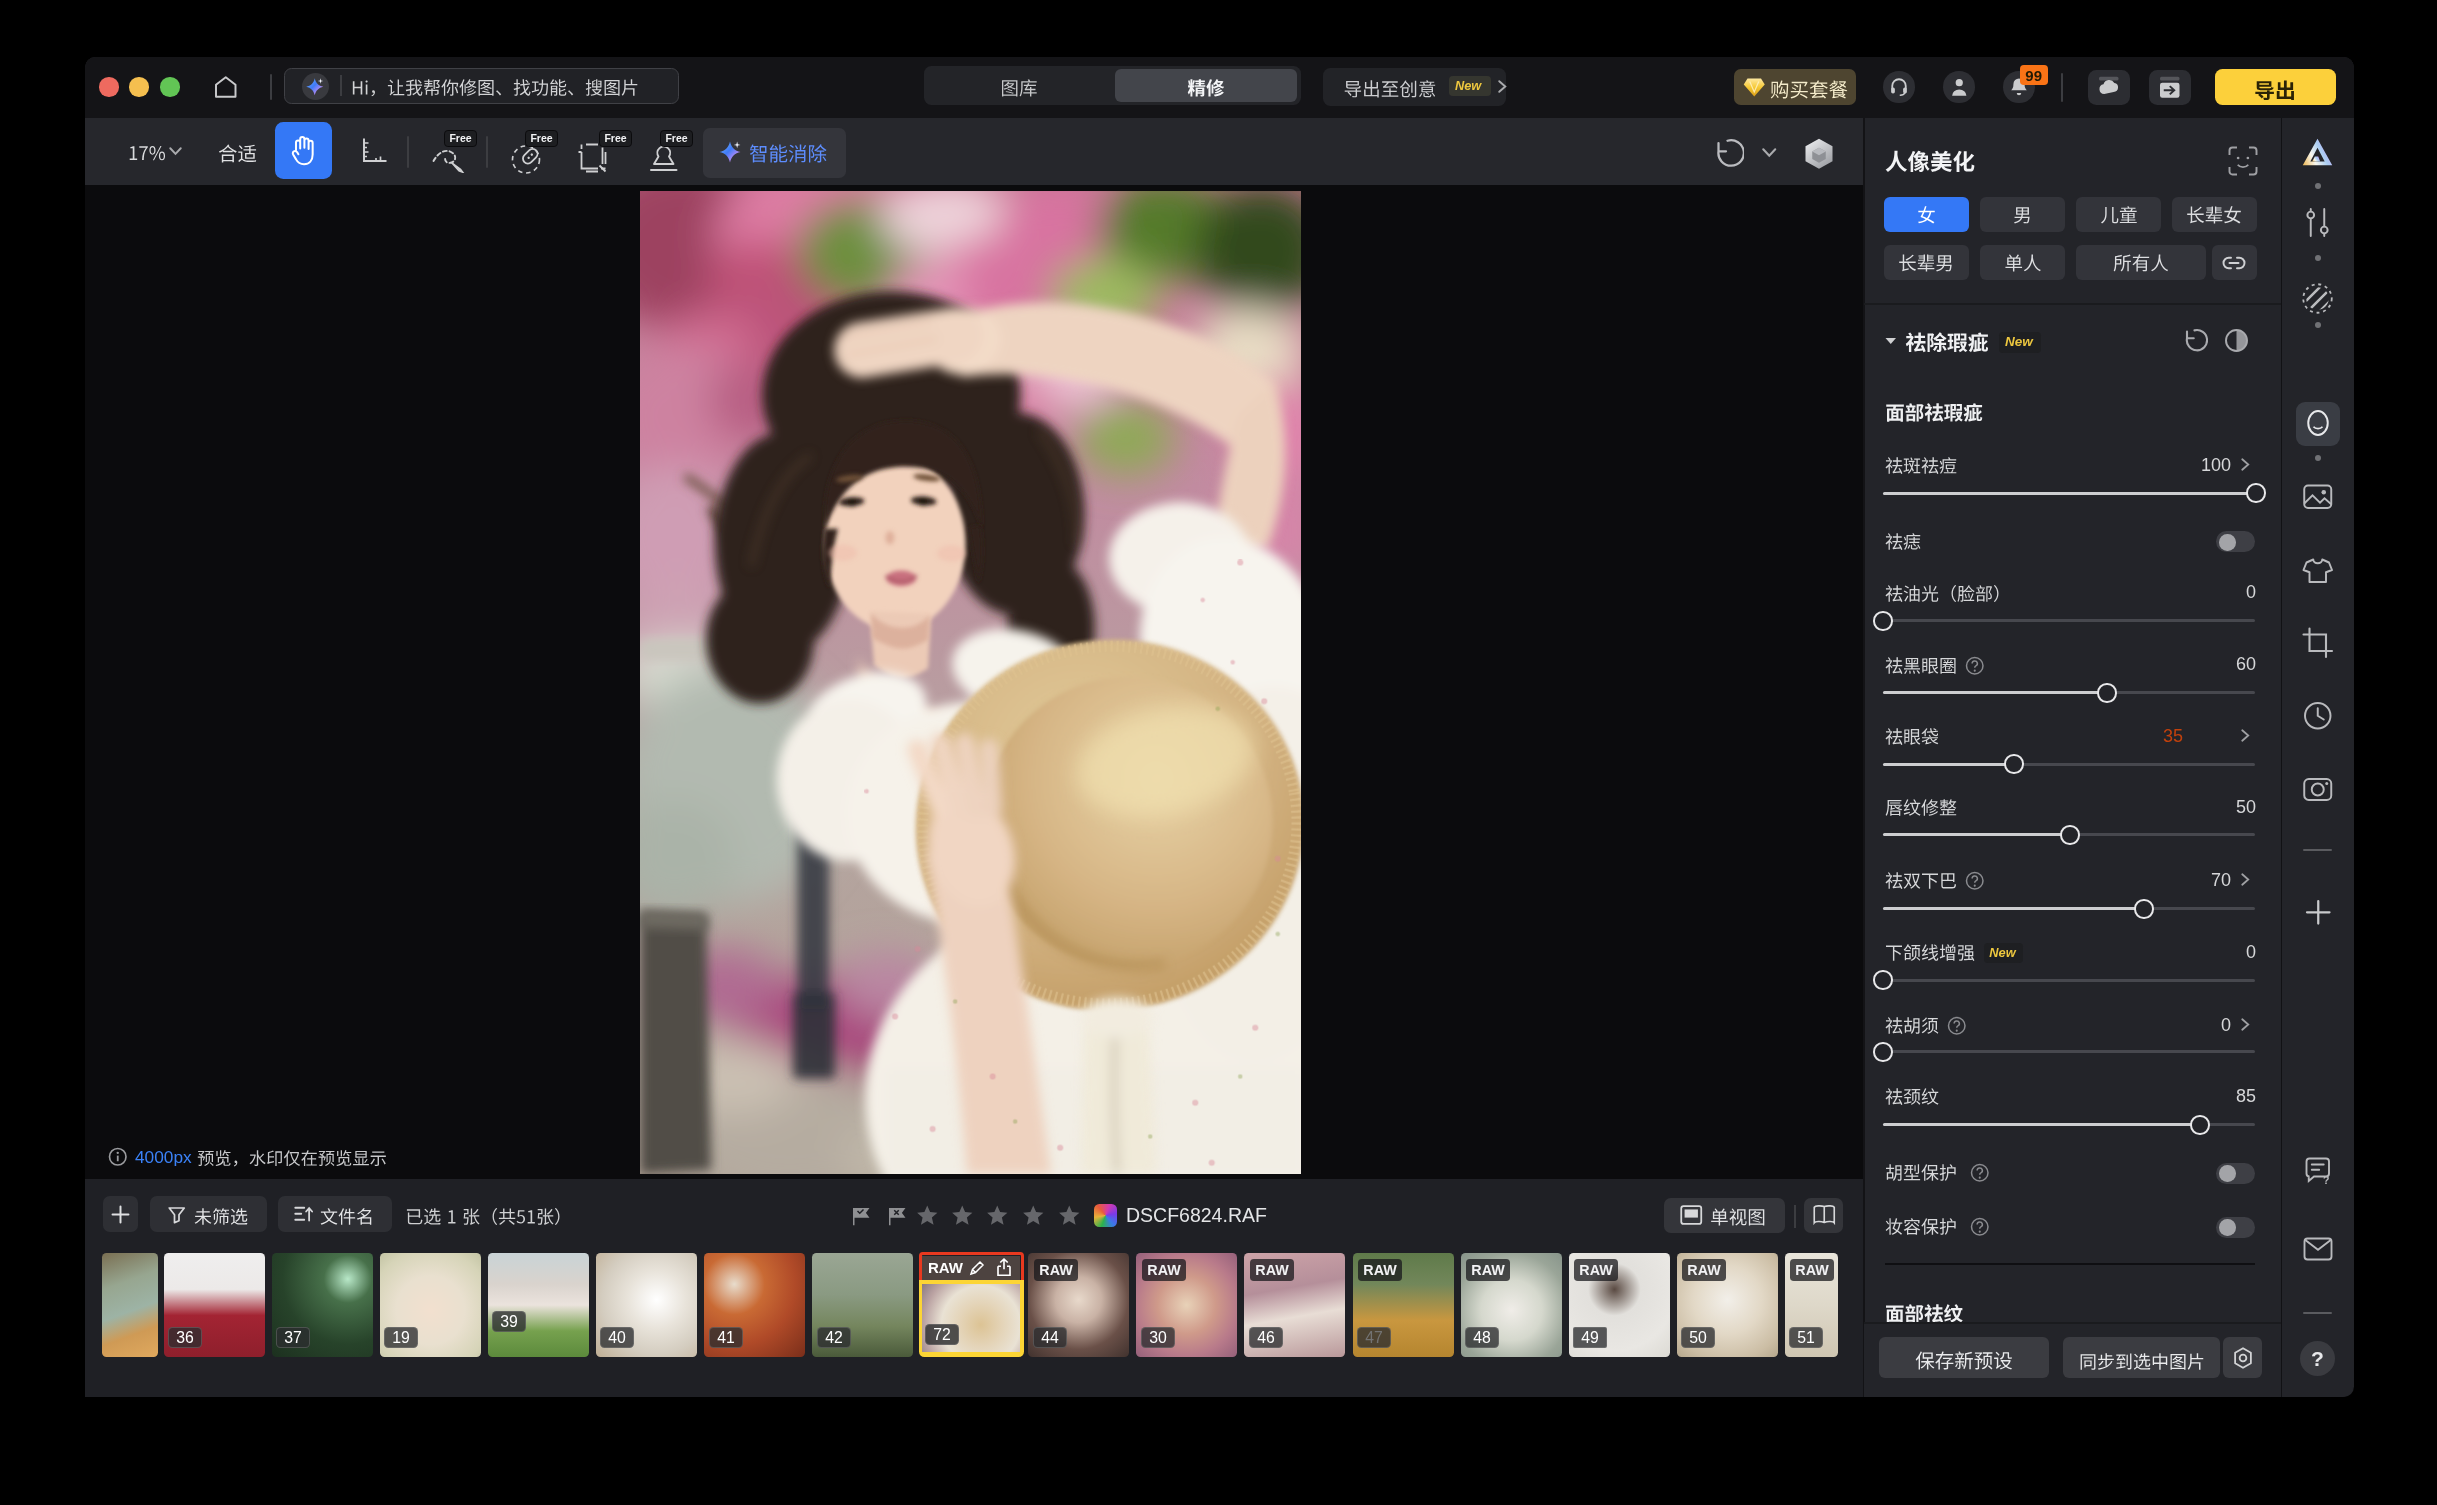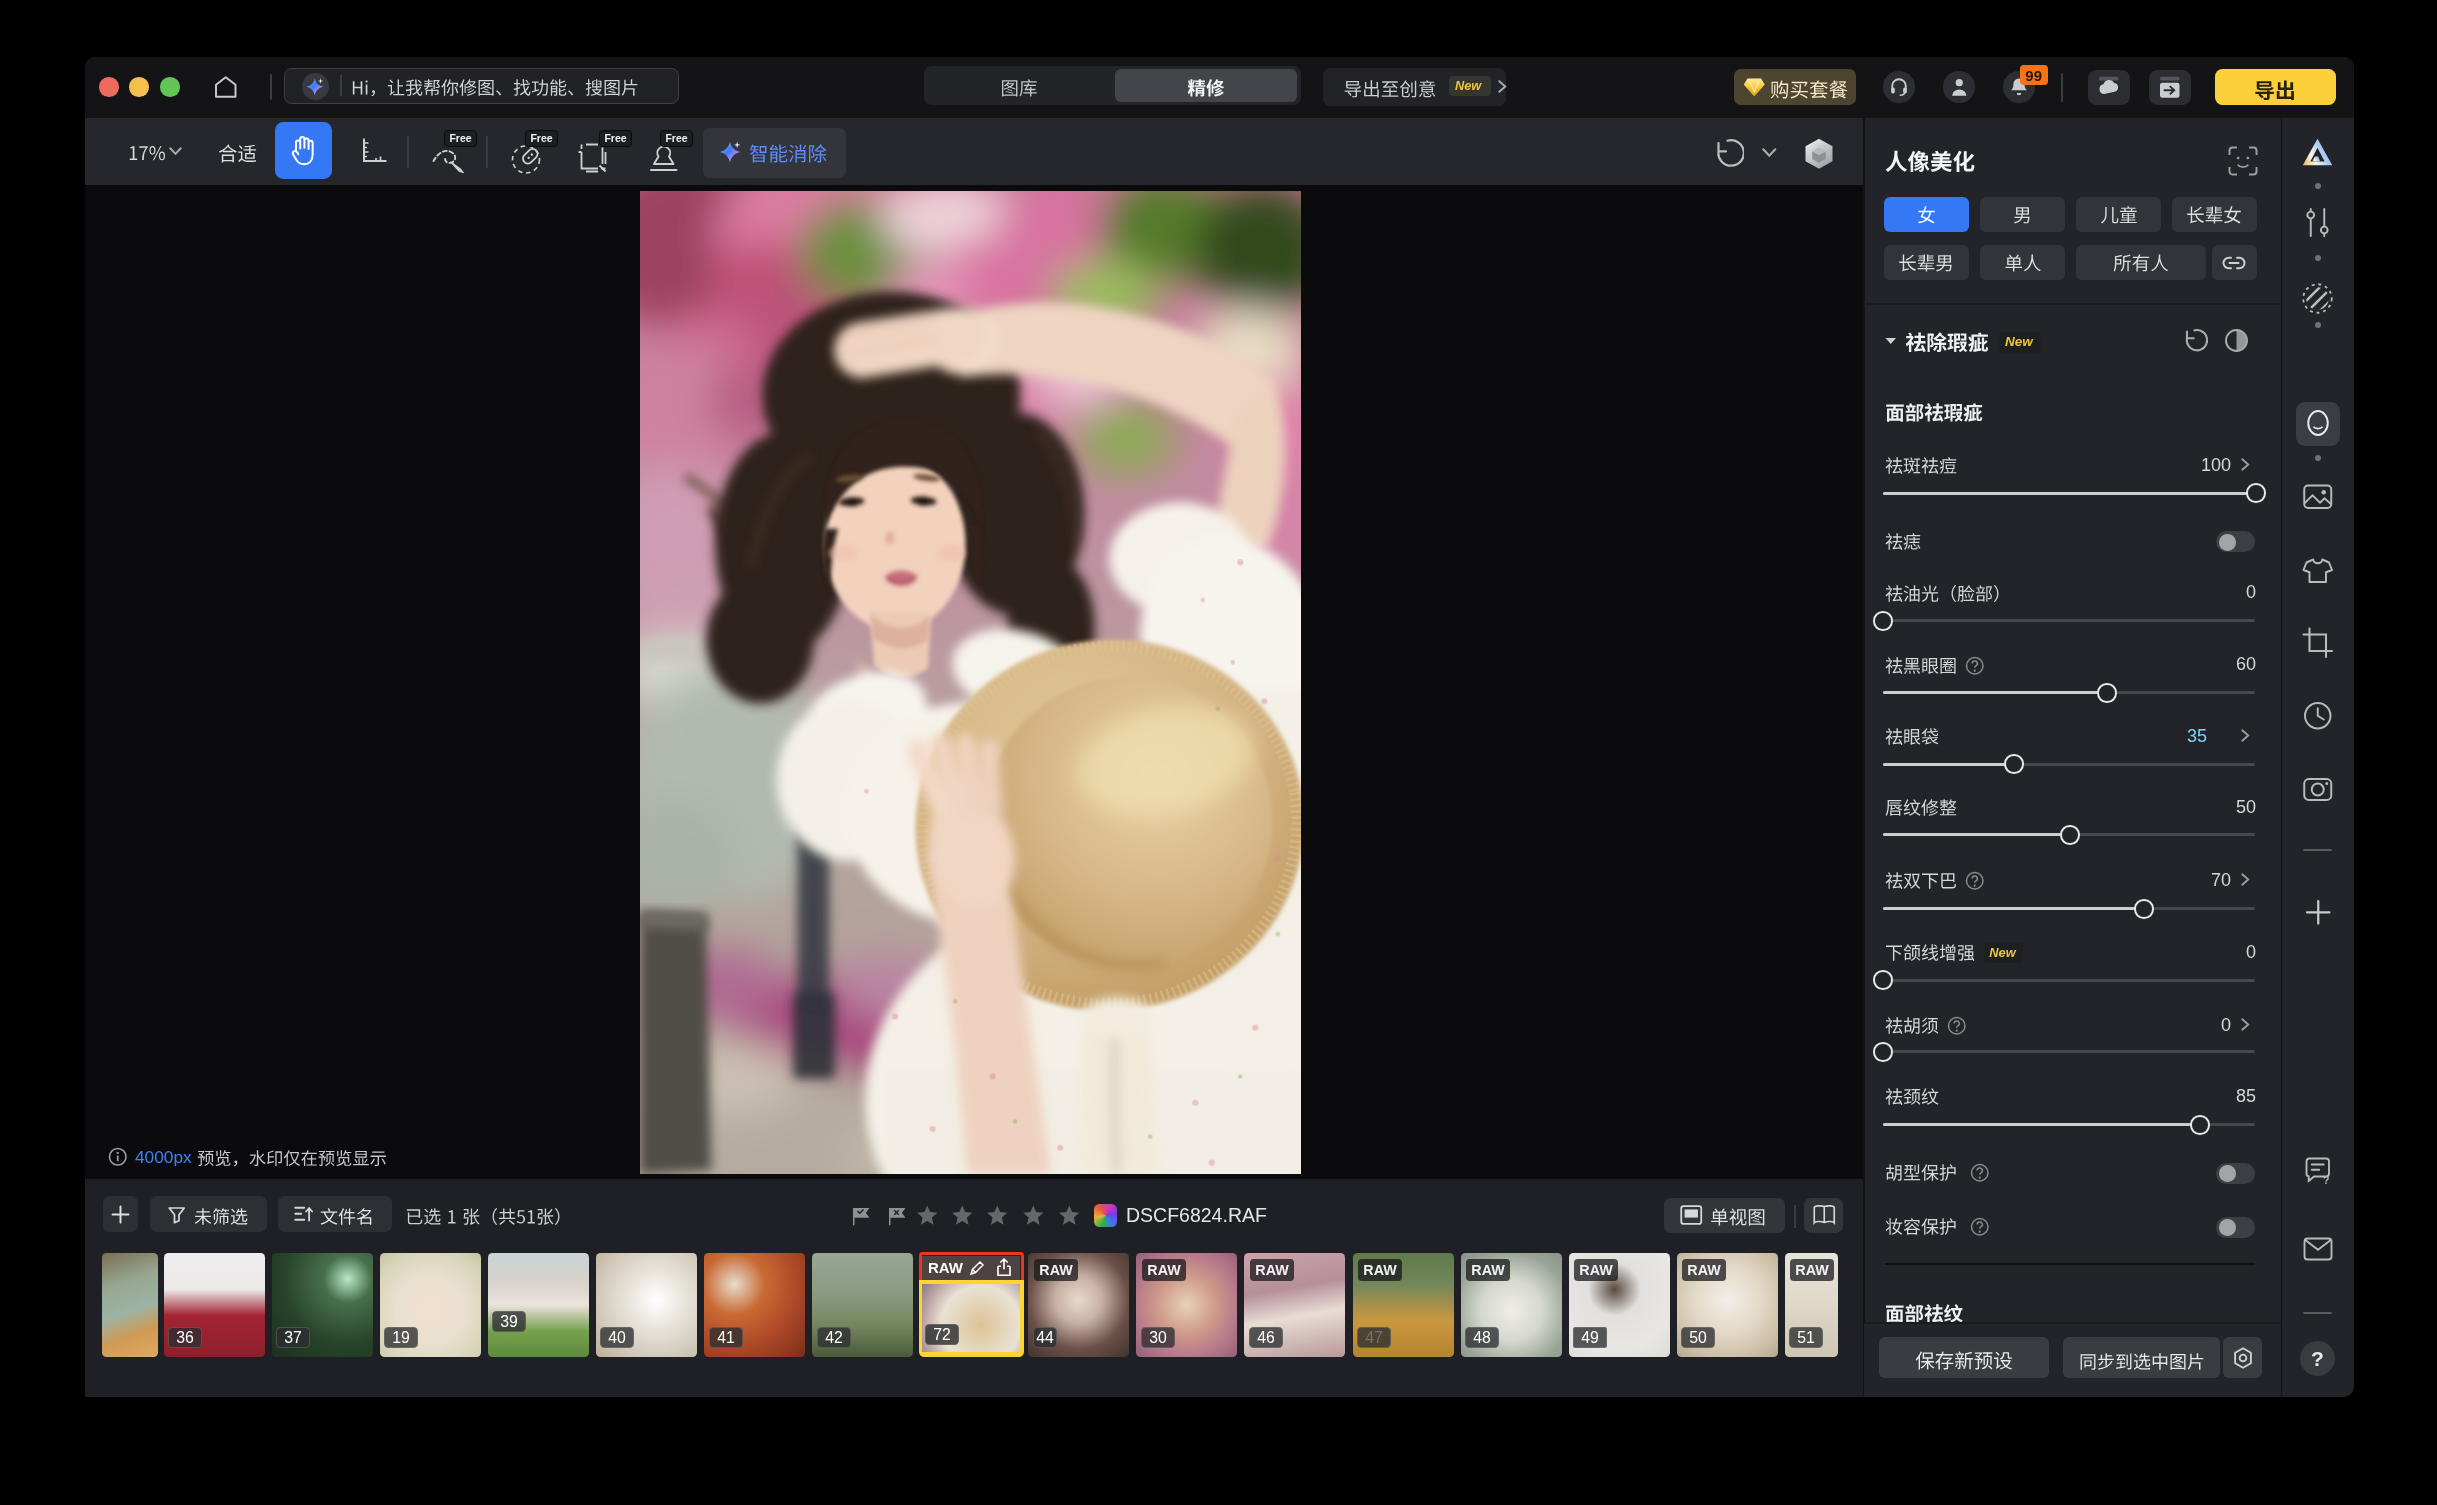--- a/index.html
+++ b/index.html
@@ -443,21 +443,21 @@
 <span style="font:15.8px 'Liberation Sans';color:#fff;line-height:19.5px;">40</span></div>
 <div style="position:absolute;left:704px;top:1253px;width:101px;height:104px;border-radius:4.5px;overflow:hidden;background:radial-gradient(circle at 30% 30%,#e8dccc 0%,#c96a34 30%,#b04a28 60%,#7a2e1a 100%);"></div>
 <div style="position:absolute;left:709px;top:1327px;width:34px;height:21px;background:rgba(44,45,48,0.78);border:0.8px solid rgba(160,160,160,0.3);border-radius:4.5px;text-align:center;box-sizing:border-box;">
 <span style="font:15.8px 'Liberation Sans';color:#fff;line-height:19.5px;">41</span></div>
 <div style="position:absolute;left:812px;top:1253px;width:101px;height:104px;border-radius:4.5px;overflow:hidden;background:linear-gradient(180deg,#9aa694 0%,#8a9a82 40%,#75865e 70%,#4a5a3a 100%);"></div>
 <div style="position:absolute;left:817px;top:1327px;width:34px;height:21px;background:rgba(44,45,48,0.78);border:0.8px solid rgba(160,160,160,0.3);border-radius:4.5px;text-align:center;box-sizing:border-box;">
 <span style="font:15.8px 'Liberation Sans';color:#fff;line-height:19.5px;">42</span></div>
 <div style="position:absolute;left:1028px;top:1253px;width:101px;height:104px;border-radius:4.5px;overflow:hidden;background:radial-gradient(circle at 50% 45%,#e8d9cb 0%,#c9b2a5 30%,#6a5048 65%,#41322e 100%);"></div>
 <div style="position:absolute;left:1034px;top:1259px;width:44px;height:22px;background:rgba(24,24,28,0.75);border-radius:3.8px;text-align:center;">
 <span style="font:bold 14.3px 'Liberation Sans';color:#f2f2f4;line-height:22px;">RAW</span></div>
-<div style="position:absolute;left:1033px;top:1327px;width:24px;height:21px;background:rgba(44,45,48,0.78);border:0.8px solid rgba(160,160,160,0.3);border-radius:4.5px;text-align:center;box-sizing:border-box;">
+<div style="position:absolute;left:1033px;top:1327px;width:34px;height:21px;background:rgba(44,45,48,0.78);border:0.8px solid rgba(160,160,160,0.3);border-radius:4.5px;text-align:center;box-sizing:border-box;">
 <span style="font:15.8px 'Liberation Sans';color:#fff;line-height:19.5px;">44</span></div>
 <div style="position:absolute;left:1136px;top:1253px;width:101px;height:104px;border-radius:4.5px;overflow:hidden;background:radial-gradient(circle at 50% 50%,#e8d2b8 0%,#cf9a8a 40%,#b87a8a 70%,#95607a 100%);"></div>
 <div style="position:absolute;left:1142px;top:1259px;width:44px;height:22px;background:rgba(24,24,28,0.75);border-radius:3.8px;text-align:center;">
 <span style="font:bold 14.3px 'Liberation Sans';color:#f2f2f4;line-height:22px;">RAW</span></div>
 <div style="position:absolute;left:1141px;top:1327px;width:34px;height:21px;background:rgba(44,45,48,0.78);border:0.8px solid rgba(160,160,160,0.3);border-radius:4.5px;text-align:center;box-sizing:border-box;">
 <span style="font:15.8px 'Liberation Sans';color:#fff;line-height:19.5px;">30</span></div>
 <div style="position:absolute;left:1244px;top:1253px;width:101px;height:104px;border-radius:4.5px;overflow:hidden;background:linear-gradient(170deg,#cda3a8 0%,#b58f9a 35%,#e8ddd5 60%,#b9989a 100%);"></div>
 <div style="position:absolute;left:1250px;top:1259px;width:44px;height:22px;background:rgba(24,24,28,0.75);border-radius:3.8px;text-align:center;">
 <span style="font:bold 14.3px 'Liberation Sans';color:#f2f2f4;line-height:22px;">RAW</span></div>
 <div style="position:absolute;left:1249px;top:1327px;width:34px;height:21px;background:rgba(44,45,48,0.78);border:0.8px solid rgba(160,160,160,0.3);border-radius:4.5px;text-align:center;box-sizing:border-box;">
@@ -592,21 +592,21 @@
 <path d="M9.5 10 a3.5 3.5 0 1 1 5 3.2 c-1.2 0.6-1.5 1.2-1.5 2.6" fill="none" stroke="#8a8b8f" stroke-width="2"></path>
 <circle cx="13" cy="19.5" r="1.4" fill="#8a8b8f"></circle>
   </svg>
 <span style="position:absolute;left:2188px;top:654px;width:68px;text-align:right;font:18px 'Liberation Sans';color:#d6d7d9;">60</span>
 <div style="position:absolute;left:1883px;top:691px;width:372px;height:3px;background:#47484e;border-radius:1.5px;"></div>
 <div style="position:absolute;left:1883px;top:691px;width:224px;height:3px;background:#cdced0;border-radius:1.5px;"></div>
 <div style="position:absolute;left:2097px;top:683px;width:19.5px;height:19.5px;border-radius:50%;background:#232429;border:2.6px solid #e8e8ea;box-sizing:border-box;"></div>
 <svg style="position:absolute;left:1885px;top:725px;" width="54" height="25.5" viewBox="0 0 72 34">
     <path fill="#d6d7d9" transform="translate(0,24.5) scale(0.024000,-0.024000)" d="M157 810C194 770 234 713 251 676L313 711C295 748 254 801 216 840ZM53 668V599H308C246 474 135 354 29 288C39 274 56 235 62 215C107 246 154 286 198 332V-79H269V354C306 312 350 259 370 230L417 291C396 313 318 393 280 429C330 495 372 568 402 643L361 671L348 668ZM444 -55C471 -43 514 -37 863 -4C876 -34 886 -61 893 -84L965 -56C939 23 874 146 811 239L746 215C777 168 808 113 834 59L530 34C590 120 649 229 697 338H960V410H715V596H929V667H715V840H639V667H440V596H639V410H411V338H609C563 225 501 115 480 84C456 48 438 23 418 18C427 -2 440 -39 444 -55Z M1821 546V422H1510V546ZM1821 609H1510V730H1821ZM1433 -80C1452 -67 1484 -56 1690 0C1688 16 1686 47 1687 68L1510 25V356H1616C1665 158 1758 3 1912 -73C1923 -52 1946 -23 1964 -8C1885 25 1821 81 1773 152C1829 185 1898 229 1949 271L1900 324C1860 287 1795 240 1740 206C1716 252 1697 302 1682 356H1894V796H1436V53C1436 11 1415 -9 1399 -18C1411 -33 1428 -63 1433 -80ZM1287 505V363H1140V505ZM1287 571H1140V710H1287ZM1287 298V152H1140V298ZM1074 777V-3H1140V85H1350V777Z M2675 799C2725 771 2789 731 2820 702L2868 743C2835 771 2771 810 2720 834ZM2419 460C2445 426 2475 378 2488 348L2557 380C2544 409 2513 453 2484 486ZM2261 -66C2282 -53 2315 -42 2572 19C2570 35 2568 62 2568 82L2345 32V174C2404 206 2459 242 2501 281C2578 109 2715 -1 2918 -50C2928 -29 2948 0 2965 16C2868 35 2786 70 2719 118C2776 145 2844 184 2897 222L2838 265C2795 233 2727 189 2670 158C2632 194 2601 235 2577 281H2947V347H2055V281H2402C2305 213 2161 155 2036 126C2050 112 2070 86 2080 69C2142 86 2209 110 2274 139V47C2274 10 2252 0 2236 -6C2246 -20 2258 -49 2261 -66ZM2502 839C2506 779 2517 723 2534 672L2322 653L2330 589L2558 610C2620 478 2724 395 2845 395C2913 395 2941 422 2952 531C2933 536 2907 549 2892 562C2886 491 2878 466 2848 466C2767 465 2690 522 2638 617L2943 645L2935 708L2610 679C2592 726 2580 780 2576 839ZM2290 840C2229 735 2126 633 2024 569C2040 556 2068 528 2080 514C2118 541 2158 574 2196 611V395H2268V688C2302 729 2333 772 2359 815Z"></path>
   </svg>
-<span style="position:absolute;left:2163px;top:726px;width:68px;text-align:center;font:18px 'Liberation Sans';color:#7dd3fc;">35</span>
+<span style="position:absolute;left:2163px;top:726px;width:68px;text-align:left;font:18px 'Liberation Sans';color:#c2410c;">35</span>
 <svg class="ab" style="left:2240px;top:728px" width="10.5" height="15" viewBox="0 0 14 20">
 <path d="M3 3 L11 10 L3 17" fill="none" stroke="#9fa0a3" stroke-width="2.4" stroke-linecap="round"></path>
   </svg>
 <div style="position:absolute;left:1883px;top:763px;width:372px;height:3px;background:#47484e;border-radius:1.5px;"></div>
 <div style="position:absolute;left:1883px;top:763px;width:131px;height:3px;background:#cdced0;border-radius:1.5px;"></div>
 <div style="position:absolute;left:2004px;top:754px;width:19.5px;height:19.5px;border-radius:50%;background:#232429;border:2.6px solid #e8e8ea;box-sizing:border-box;"></div>
 <svg style="position:absolute;left:1885px;top:796px;" width="72" height="25.5" viewBox="0 0 96 34">
     <path fill="#d6d7d9" transform="translate(0,24.5) scale(0.024000,-0.024000)" d="M271 661V606H848V661ZM290 210V-78H363V-41H776V-76H851V210ZM363 20V148H776V20ZM321 245C337 257 365 266 549 316C547 330 546 356 547 374L388 336V479H504C577 337 717 260 920 230C929 249 947 277 962 292C874 301 797 319 734 348C782 371 836 401 880 430L825 468C789 440 730 403 681 376C636 403 600 438 574 479H938V535H219V548V726H911V792H144V548C144 380 135 140 35 -33C53 -41 85 -66 98 -80C191 80 214 306 218 479H321V374C321 331 301 309 286 299C297 287 315 261 321 245Z M1045 57 1060 -14C1151 12 1272 46 1387 79L1377 141C1254 109 1129 76 1045 57ZM1060 423C1075 430 1098 436 1223 453C1178 385 1135 330 1116 310C1087 274 1064 251 1043 247C1051 229 1062 196 1065 181C1086 193 1119 203 1370 253C1369 269 1369 298 1371 317L1171 281C1245 366 1317 470 1378 574L1317 610C1301 578 1283 547 1264 516L1133 502C1194 589 1253 700 1297 807L1226 839C1187 719 1115 589 1092 555C1071 521 1054 498 1036 494C1045 474 1057 438 1060 423ZM1789 573C1766 427 1729 311 1667 220C1602 316 1560 435 1533 573ZM1568 816C1608 763 1651 691 1671 645H1381V573H1461C1494 407 1543 269 1619 160C1548 82 1452 26 1324 -13C1340 -29 1365 -60 1373 -76C1496 -32 1591 26 1665 103C1732 26 1818 -31 1927 -70C1938 -50 1959 -21 1976 -6C1866 28 1780 84 1713 160C1790 264 1837 398 1865 573H1958V645H1679L1738 670C1718 717 1672 788 1631 841Z M2698 386C2644 334 2543 287 2454 260C2468 248 2486 230 2496 215C2591 247 2694 299 2755 362ZM2794 287C2726 216 2594 159 2467 130C2482 116 2497 95 2506 80C2641 117 2774 179 2850 263ZM2887 179C2798 76 2614 12 2413 -17C2428 -33 2444 -59 2452 -77C2664 -40 2852 32 2952 151ZM2306 561V78H2370V561ZM2553 668H2832C2798 613 2749 566 2692 528C2630 570 2584 619 2553 668ZM2565 841C2523 733 2451 629 2370 562C2387 552 2415 530 2428 518C2458 546 2488 579 2517 616C2545 574 2584 532 2633 494C2554 452 2462 424 2371 407C2384 393 2400 366 2407 350C2507 371 2605 404 2690 454C2756 412 2836 378 2930 356C2939 373 2958 402 2972 416C2887 432 2813 459 2750 492C2827 548 2890 620 2928 712L2885 734L2871 731H2590C2607 761 2621 792 2634 823ZM2235 834C2187 679 2107 526 2020 426C2033 407 2053 367 2059 349C2092 388 2123 432 2153 481V-80H2224V614C2255 678 2282 747 2304 815Z M3212 178V11H3047V-53H3955V11H3536V94H3824V152H3536V230H3890V294H3114V230H3462V11H3284V178ZM3086 669V495H3233C3186 441 3108 388 3039 362C3054 351 3073 329 3083 313C3142 340 3207 390 3256 443V321H3322V451C3369 426 3425 389 3455 363L3488 407C3458 434 3399 470 3351 492L3322 457V495H3487V669H3322V720H3513V777H3322V840H3256V777H3057V720H3256V669ZM3148 619H3256V545H3148ZM3322 619H3423V545H3322ZM3642 665H3815C3798 606 3771 556 3735 514C3693 561 3662 614 3642 665ZM3639 840C3611 739 3561 645 3495 585C3510 573 3535 547 3546 534C3567 554 3586 578 3605 605C3626 559 3654 512 3691 469C3639 424 3573 390 3496 365C3510 352 3532 324 3540 310C3616 339 3682 375 3736 422C3785 375 3846 335 3919 307C3928 325 3948 353 3962 366C3890 389 3830 425 3781 467C3828 521 3864 586 3887 665H3952V728H3672C3686 759 3697 792 3707 825Z"></path>
   </svg>
 <span style="position:absolute;left:2188px;top:797px;width:68px;text-align:right;font:18px 'Liberation Sans';color:#d6d7d9;">50</span>

